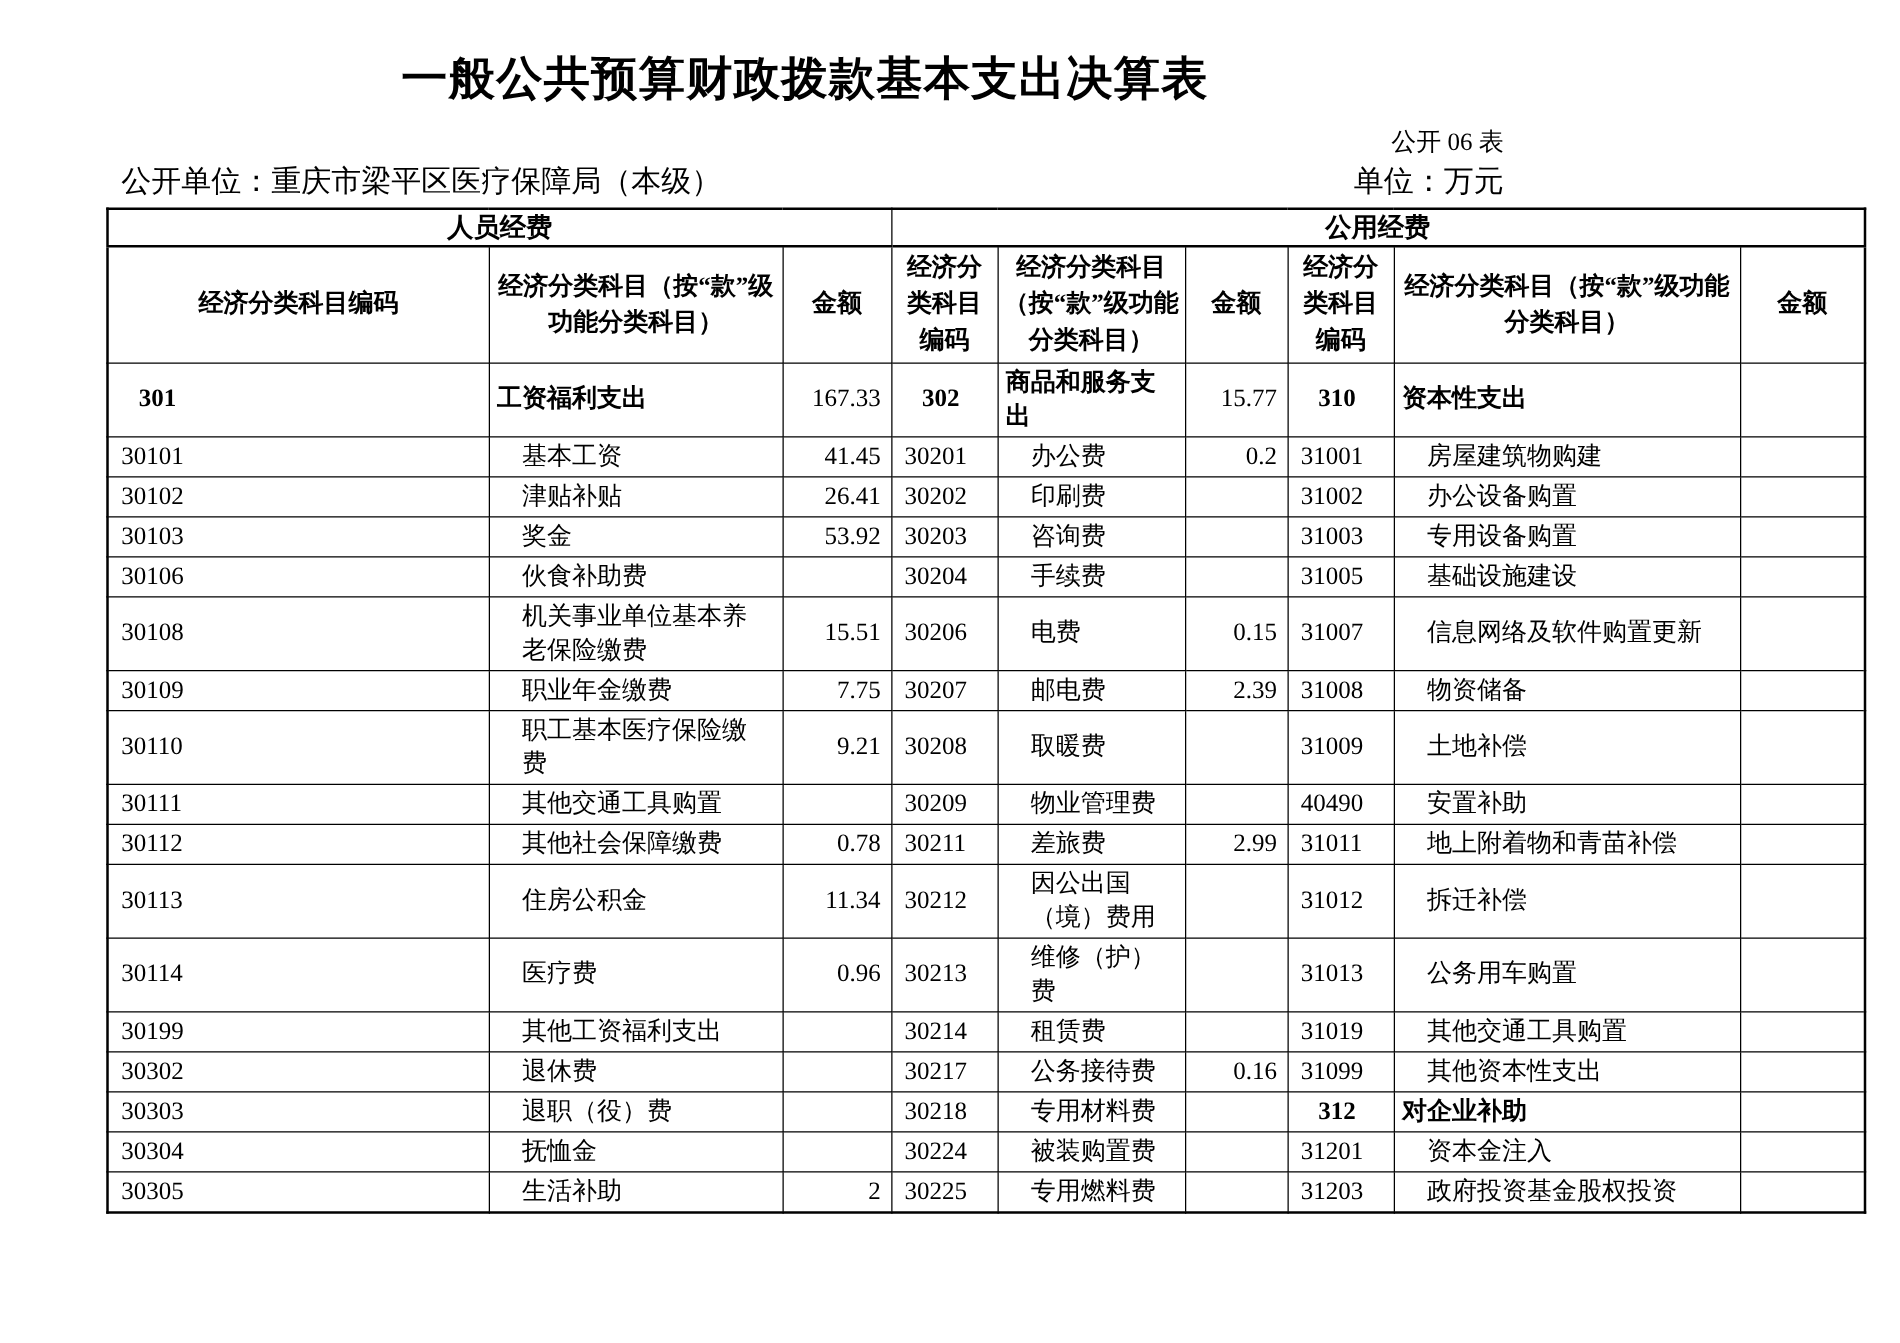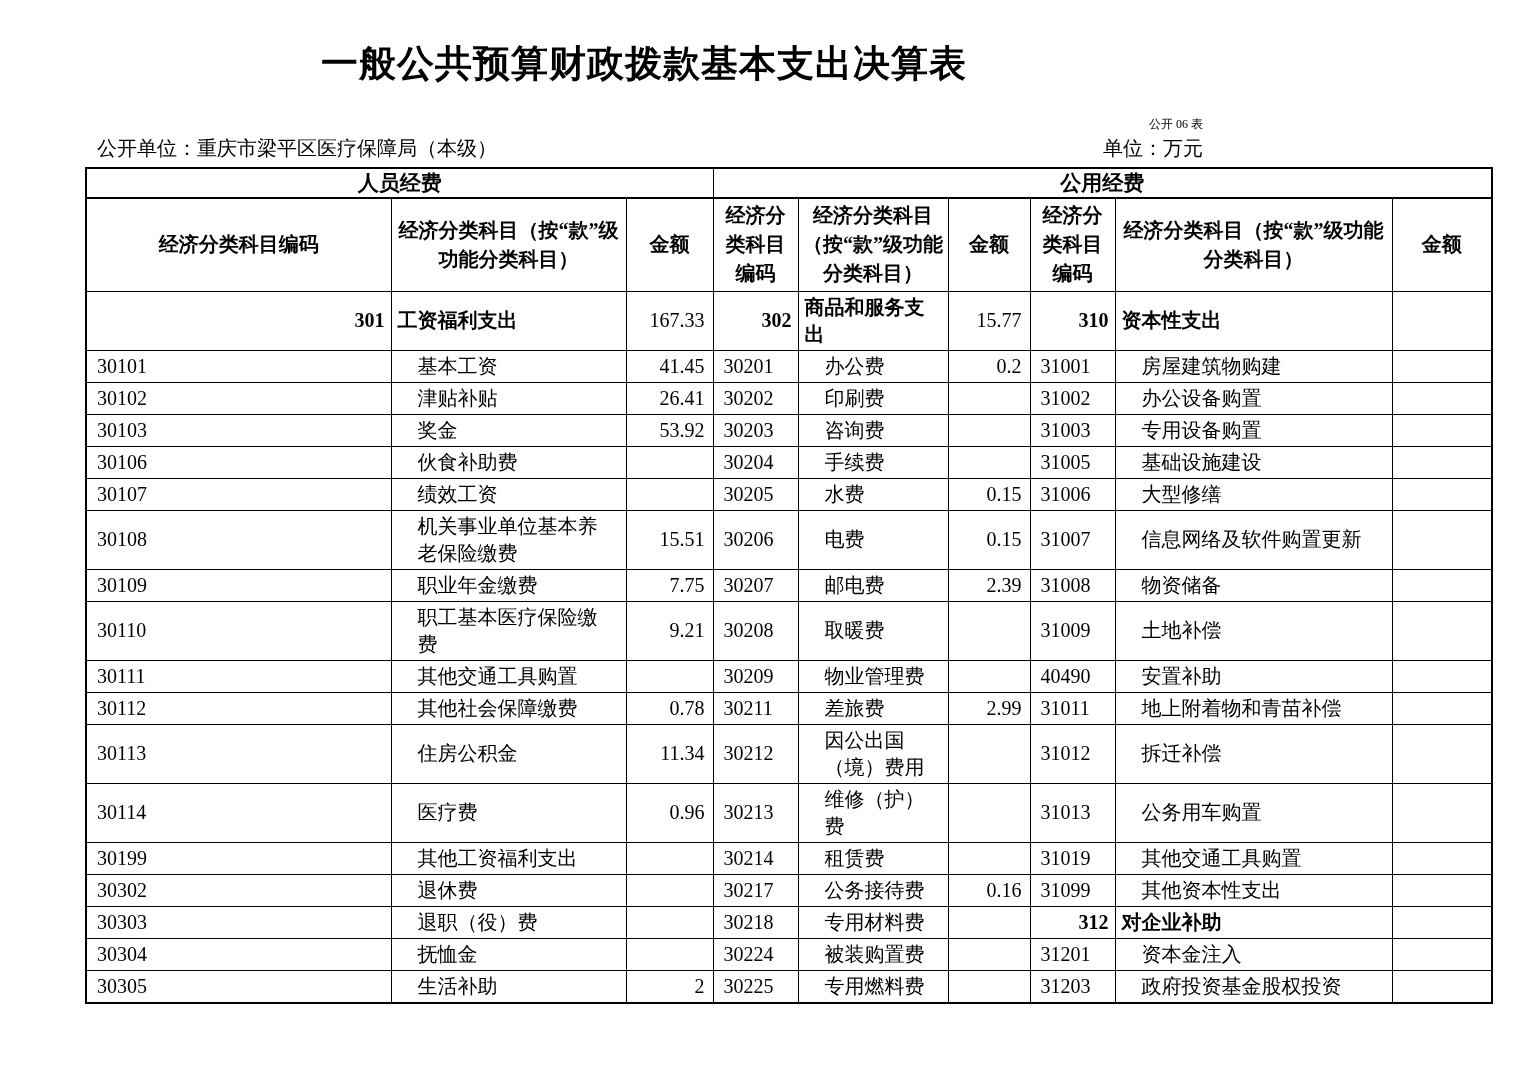--- a/index.html
+++ b/index.html
@@ -14,28 +14,28 @@
   .sheet { width: 1118px; margin-left: 85px; }
   .title {
     margin: 40px 0 0 0;
     text-align: center;
     font-size: 37px;
     font-weight: bold;
     line-height: 1.3;
     letter-spacing: 1px;
   }
   .table-no {
-    margin-top: 28px;
+    margin-top: 12px;
     text-align: right;
-    font-size: 12px;
+    font-size: 20px;
   }
   .meta-row {
     display: flex;
     justify-content: space-between;
-    font-size: 20px;
+    font-size: 24px;
     margin: 2px 0 5px 0;
     padding-left: 12px;
   }
   table.main {
     border-collapse: collapse;
     table-layout: fixed;
     width: 1406px;
     border: 2px solid #000;
   }
   th, td { border: 1px solid #000; overflow: hidden; }
@@ -56,21 +56,21 @@
     line-height: 1.45;
     padding: 2px 4px;
   }
   td {
     font-size: 20px;
     vertical-align: middle;
     padding: 2px 6px;
     line-height: 1.35;
   }
   td.code { text-align: left; padding-left: 10px; }
-  td.code.parent { font-weight: bold; padding-left: 24px; text-align: right; }
+  td.code.parent { font-weight: bold; padding-left: 24px; }
   td.name { padding-left: 26px; padding-right: 16px; }
   td.name.parent { font-weight: bold; padding-left: 6px; }
   td.amt { text-align: right; padding-right: 8px; }
 </style>
 </head>
 <body>
 
 <div class="sheet">
 
   <h1 class="title">一般公共预算财政拨款基本支出决算表</h1>
@@ -160,31 +160,20 @@
           <td class="code">30106</td>
           <td class="name">伙食补助费</td>
           <td class="amt"></td>
           <td class="code">30204</td>
           <td class="name">手续费</td>
           <td class="amt"></td>
           <td class="code">31005</td>
           <td class="name">基础设施建设</td>
           <td class="amt"></td>
         </tr>
-        <tr style="height: 30px;">
-          <td class="code">30107</td>
-          <td class="name">绩效工资</td>
-          <td class="amt"></td>
-          <td class="code">30205</td>
-          <td class="name">水费</td>
-          <td class="amt">0.15</td>
-          <td class="code">31006</td>
-          <td class="name">大型修缮</td>
-          <td class="amt"></td>
-        </tr>
         <tr style="height: 56px;">
           <td class="code">30108</td>
           <td class="name">机关事业单位基本养老保险缴费</td>
           <td class="amt">15.51</td>
           <td class="code">30206</td>
           <td class="name">电费</td>
           <td class="amt">0.15</td>
           <td class="code">31007</td>
           <td class="name">信息网络及软件购置更新</td>
           <td class="amt"></td>

